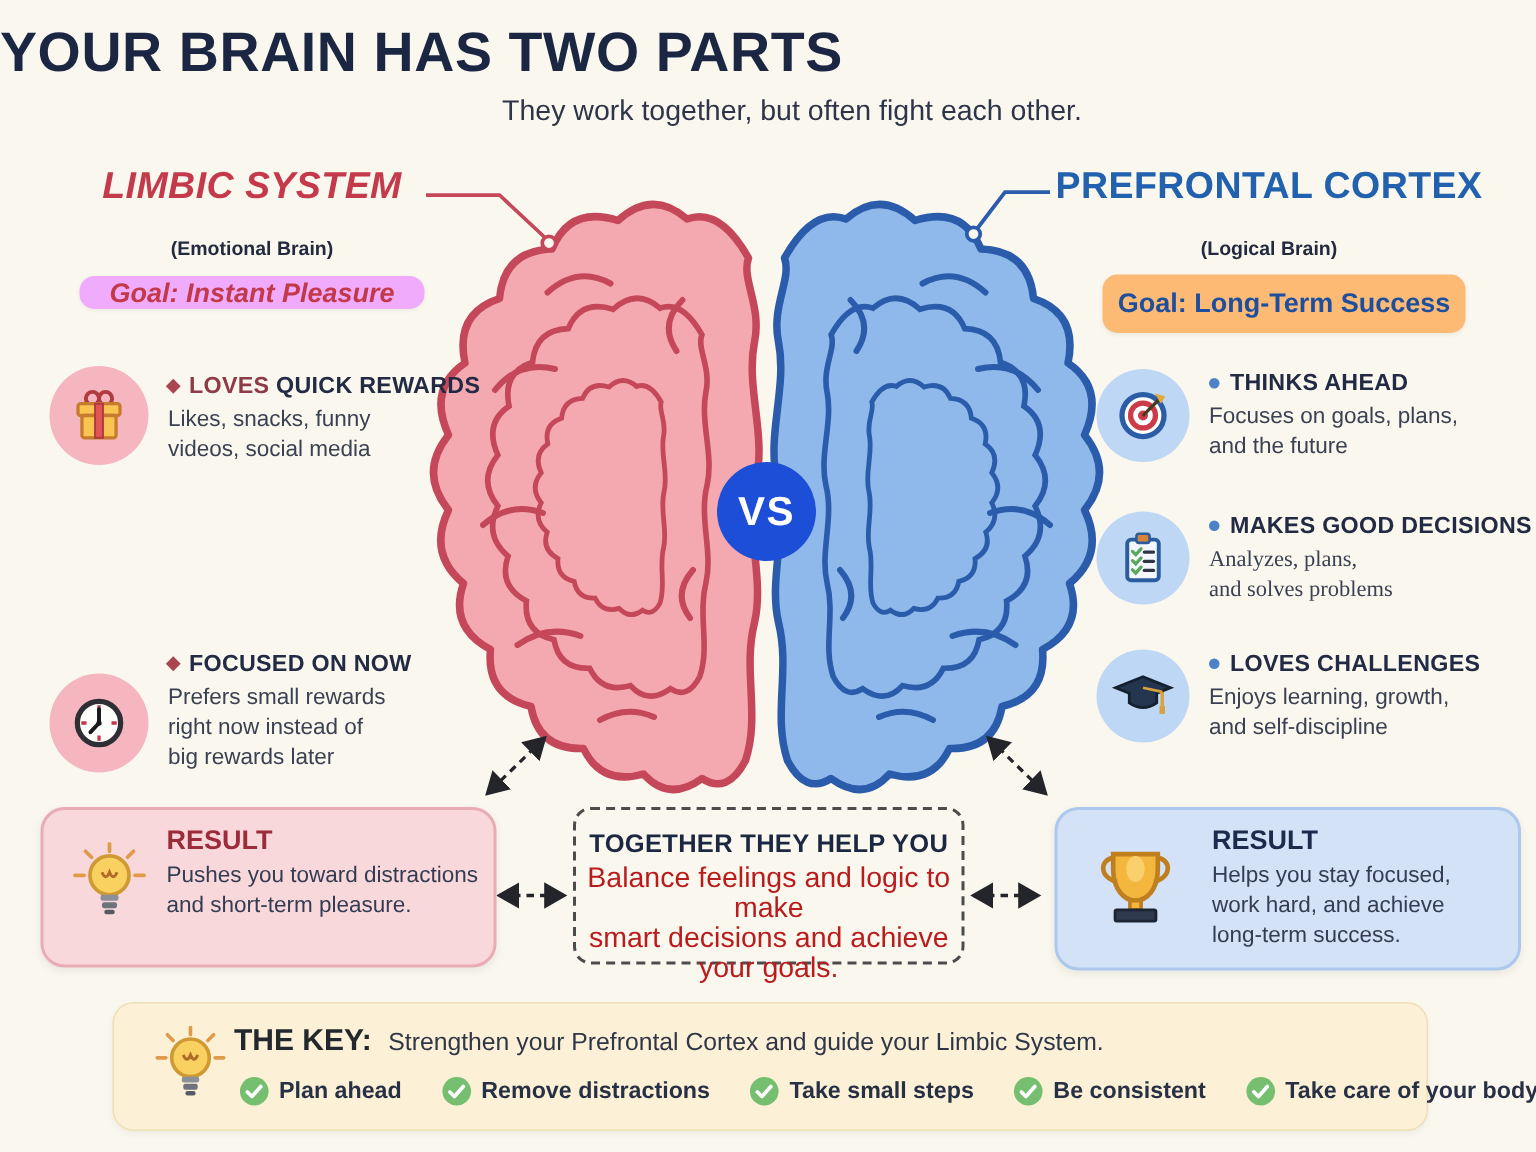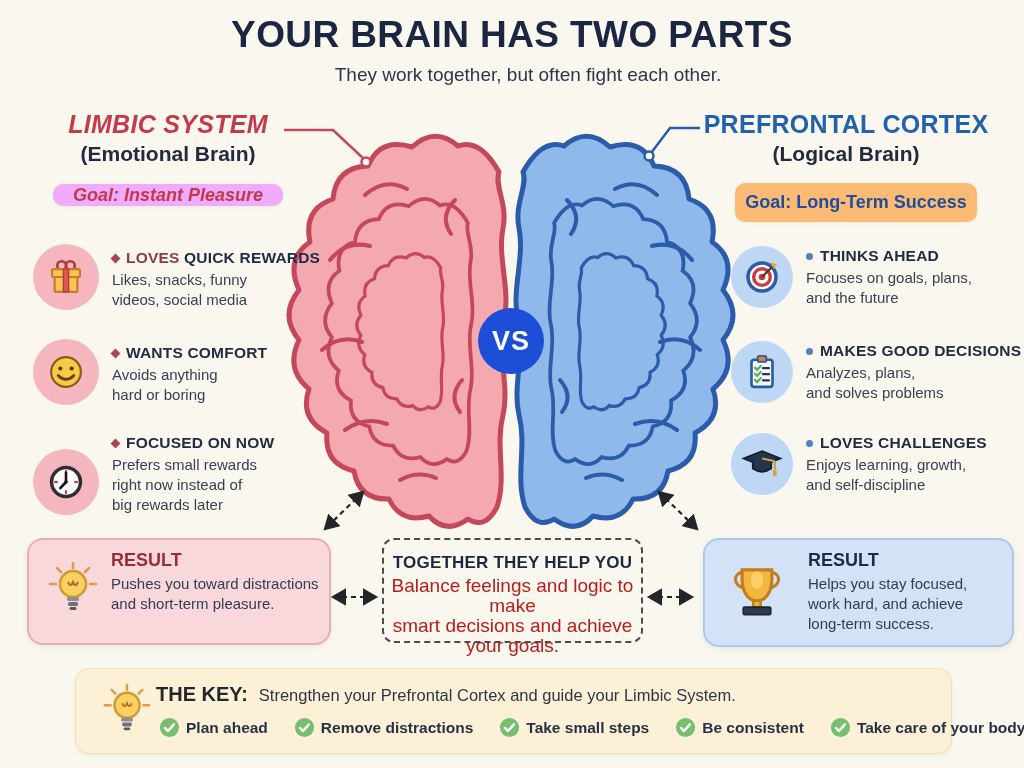--- a/index.html
+++ b/index.html
@@ -1,25 +1,25 @@
 <!DOCTYPE html>
 <html><head>
 <meta charset="utf-8">
 <style>
   html,body{margin:0;padding:0;background:#e8e8e8;}
   .stage{position:relative;width:1024px;height:768px;background:#faf7ef;overflow:hidden;
          font-family:"Liberation Sans",sans-serif;color:#222;}
   .art{position:absolute;left:0;top:0;pointer-events:none;}
-  .main-title{position:absolute;top:14px;left:0;width:1024px;text-align:center;
+  .main-title{position:absolute;top:14px;left:0;width:1024px;
               font-size:37px;font-weight:800;color:#1b2642;letter-spacing:.4px;}
   .main-sub{position:absolute;top:64px;left:0;width:1024px;text-align:center;
             font-size:19px;font-weight:500;color:#2e3549;margin-left:16px;}
   .col-head{position:absolute;text-align:center;}
   .col-head .ttl{font-size:25px;font-weight:800;letter-spacing:.3px;}
-  .col-head .sub{margin-top:3px;font-size:21px;font-weight:600;color:#232a3f;}
+  .col-head .sub{margin-top:19px;font-size:13px;font-weight:600;color:#232a3f;}
   .ttl-red{color:#c43a4b;font-style:italic;}
   .ttl-blue{color:#2161ae;}
   .pill{position:absolute;display:flex;align-items:center;justify-content:center;
         border-radius:10px;font-size:18px;font-weight:700;box-shadow:0 1px 3px rgba(0,0,0,.06);}
   .pill-l{left:53px;top:184px;width:230px;height:22px;background:#f0abfc;color:#c2394a;font-style:italic;}
   .pill-r{left:735px;top:183px;width:242px;height:39px;background:#fdba74;color:#1d4f9e;}
   .itm{position:absolute;display:flex;align-items:flex-end;gap:13px;}
   .ic-circle{flex:0 0 auto;border-radius:50%;display:flex;align-items:center;justify-content:center;}
   .ic-pink{width:66px;height:66px;background:#f5b6bf;}
   .ic-blue{width:62px;height:62px;background:#bdd7f5;}
@@ -128,35 +128,20 @@
         <rect x="21" y="15" width="6" height="26" fill="#e25555" stroke="#b03a40" stroke-width="1.5"></rect>
       </svg>
     </div>
     <div class="itm-txt">
       <div class="itm-h"><span class="blt blt-l"></span><span class="acc">LOVES</span><span> QUICK REWARDS</span></div>
       <div class="itm-d" style="width:180px;">Likes, snacks, funny
 videos, social media</div>
     </div>
   </div>
 
-  <div class="itm" style="left:33px;top:339px;">
-    <div class="ic-circle ic-pink">
-      <svg width="42" height="42" viewBox="0 0 48 48">
-        <circle cx="24" cy="24" r="17" fill="#f8c943" stroke="#8a5a18" stroke-width="2.5"></circle>
-        <circle cx="17.5" cy="20" r="2.4" fill="#58351b"></circle>
-        <circle cx="30.5" cy="20" r="2.4" fill="#58351b"></circle>
-        <path d="M15,28 q9,9 18,0" fill="none" stroke="#6b3b1e" stroke-width="3" stroke-linecap="round"></path>
-      </svg>
-    </div>
-    <div class="itm-txt">
-      <div class="itm-h"><span class="blt blt-l"></span><span class="acc"></span><span>WANTS COMFORT</span></div>
-      <div class="itm-d" style="width:180px;">Avoids anything
-hard or boring</div>
-    </div>
-  </div>
 
   <div class="itm" style="left:33px;top:431px;">
     <div class="ic-circle ic-pink">
       <svg width="42" height="42" viewBox="0 0 48 48">
         <circle cx="24" cy="24" r="16.5" fill="#fdfdfb" stroke="#2e2e34" stroke-width="4"></circle>
         <line x1="24" y1="10.5" x2="24" y2="14.5" stroke="#c0394b" stroke-width="2.5"></line>
         <line x1="24" y1="33.5" x2="24" y2="37.5" stroke="#c0394b" stroke-width="2.5"></line>
         <line x1="10.5" y1="24" x2="14.5" y2="24" stroke="#c0394b" stroke-width="2.5"></line>
         <line x1="33.5" y1="24" x2="37.5" y2="24" stroke="#c0394b" stroke-width="2.5"></line>
         <line x1="24" y1="24" x2="24" y2="13.5" stroke="#17171c" stroke-width="3" stroke-linecap="round"></line>
@@ -197,21 +182,21 @@
         <path d="M16,19 l2.5,2.5 l4,-4.5" fill="none" stroke="#57a85c" stroke-width="2.5" stroke-linecap="round"></path>
         <path d="M16,26 l2.5,2.5 l4,-4.5" fill="none" stroke="#57a85c" stroke-width="2.5" stroke-linecap="round"></path>
         <path d="M16,33 l2.5,2.5 l4,-4.5" fill="none" stroke="#57a85c" stroke-width="2.5" stroke-linecap="round"></path>
         <line x1="25" y1="19.5" x2="32" y2="19.5" stroke="#2f3546" stroke-width="2.5" stroke-linecap="round"></line>
         <line x1="25" y1="26.5" x2="32" y2="26.5" stroke="#2f3546" stroke-width="2.5" stroke-linecap="round"></line>
         <line x1="25" y1="33.5" x2="32" y2="33.5" stroke="#2f3546" stroke-width="2.5" stroke-linecap="round"></line>
       </svg>
     </div>
     <div class="itm-txt">
       <div class="itm-h"><span class="blt blt-r"></span><span class="acc"></span><span>MAKES GOOD DECISIONS</span></div>
-      <div class="itm-d" style="width:205px;">Analyzes, plans,
+      <div class="itm-d" style="width:205px;font-family:Liberation Serif, serif;">Analyzes, plans,
 and solves problems</div>
     </div>
   </div>
 
   <div class="itm" style="left:731px;top:431px;">
     <div class="ic-circle ic-blue">
       <svg width="44" height="44" viewBox="0 0 48 48">
         <polygon points="24,10 44,18 24,26 4,18" fill="#243550" stroke="#15202f" stroke-width="2"></polygon>
         <path d="M14,21 v8 q10,7 20,0 v-8" fill="#243550" stroke="#15202f" stroke-width="2"></path>
         <line x1="24" y1="18" x2="38" y2="21" stroke="#d9a13b" stroke-width="2"></line>

